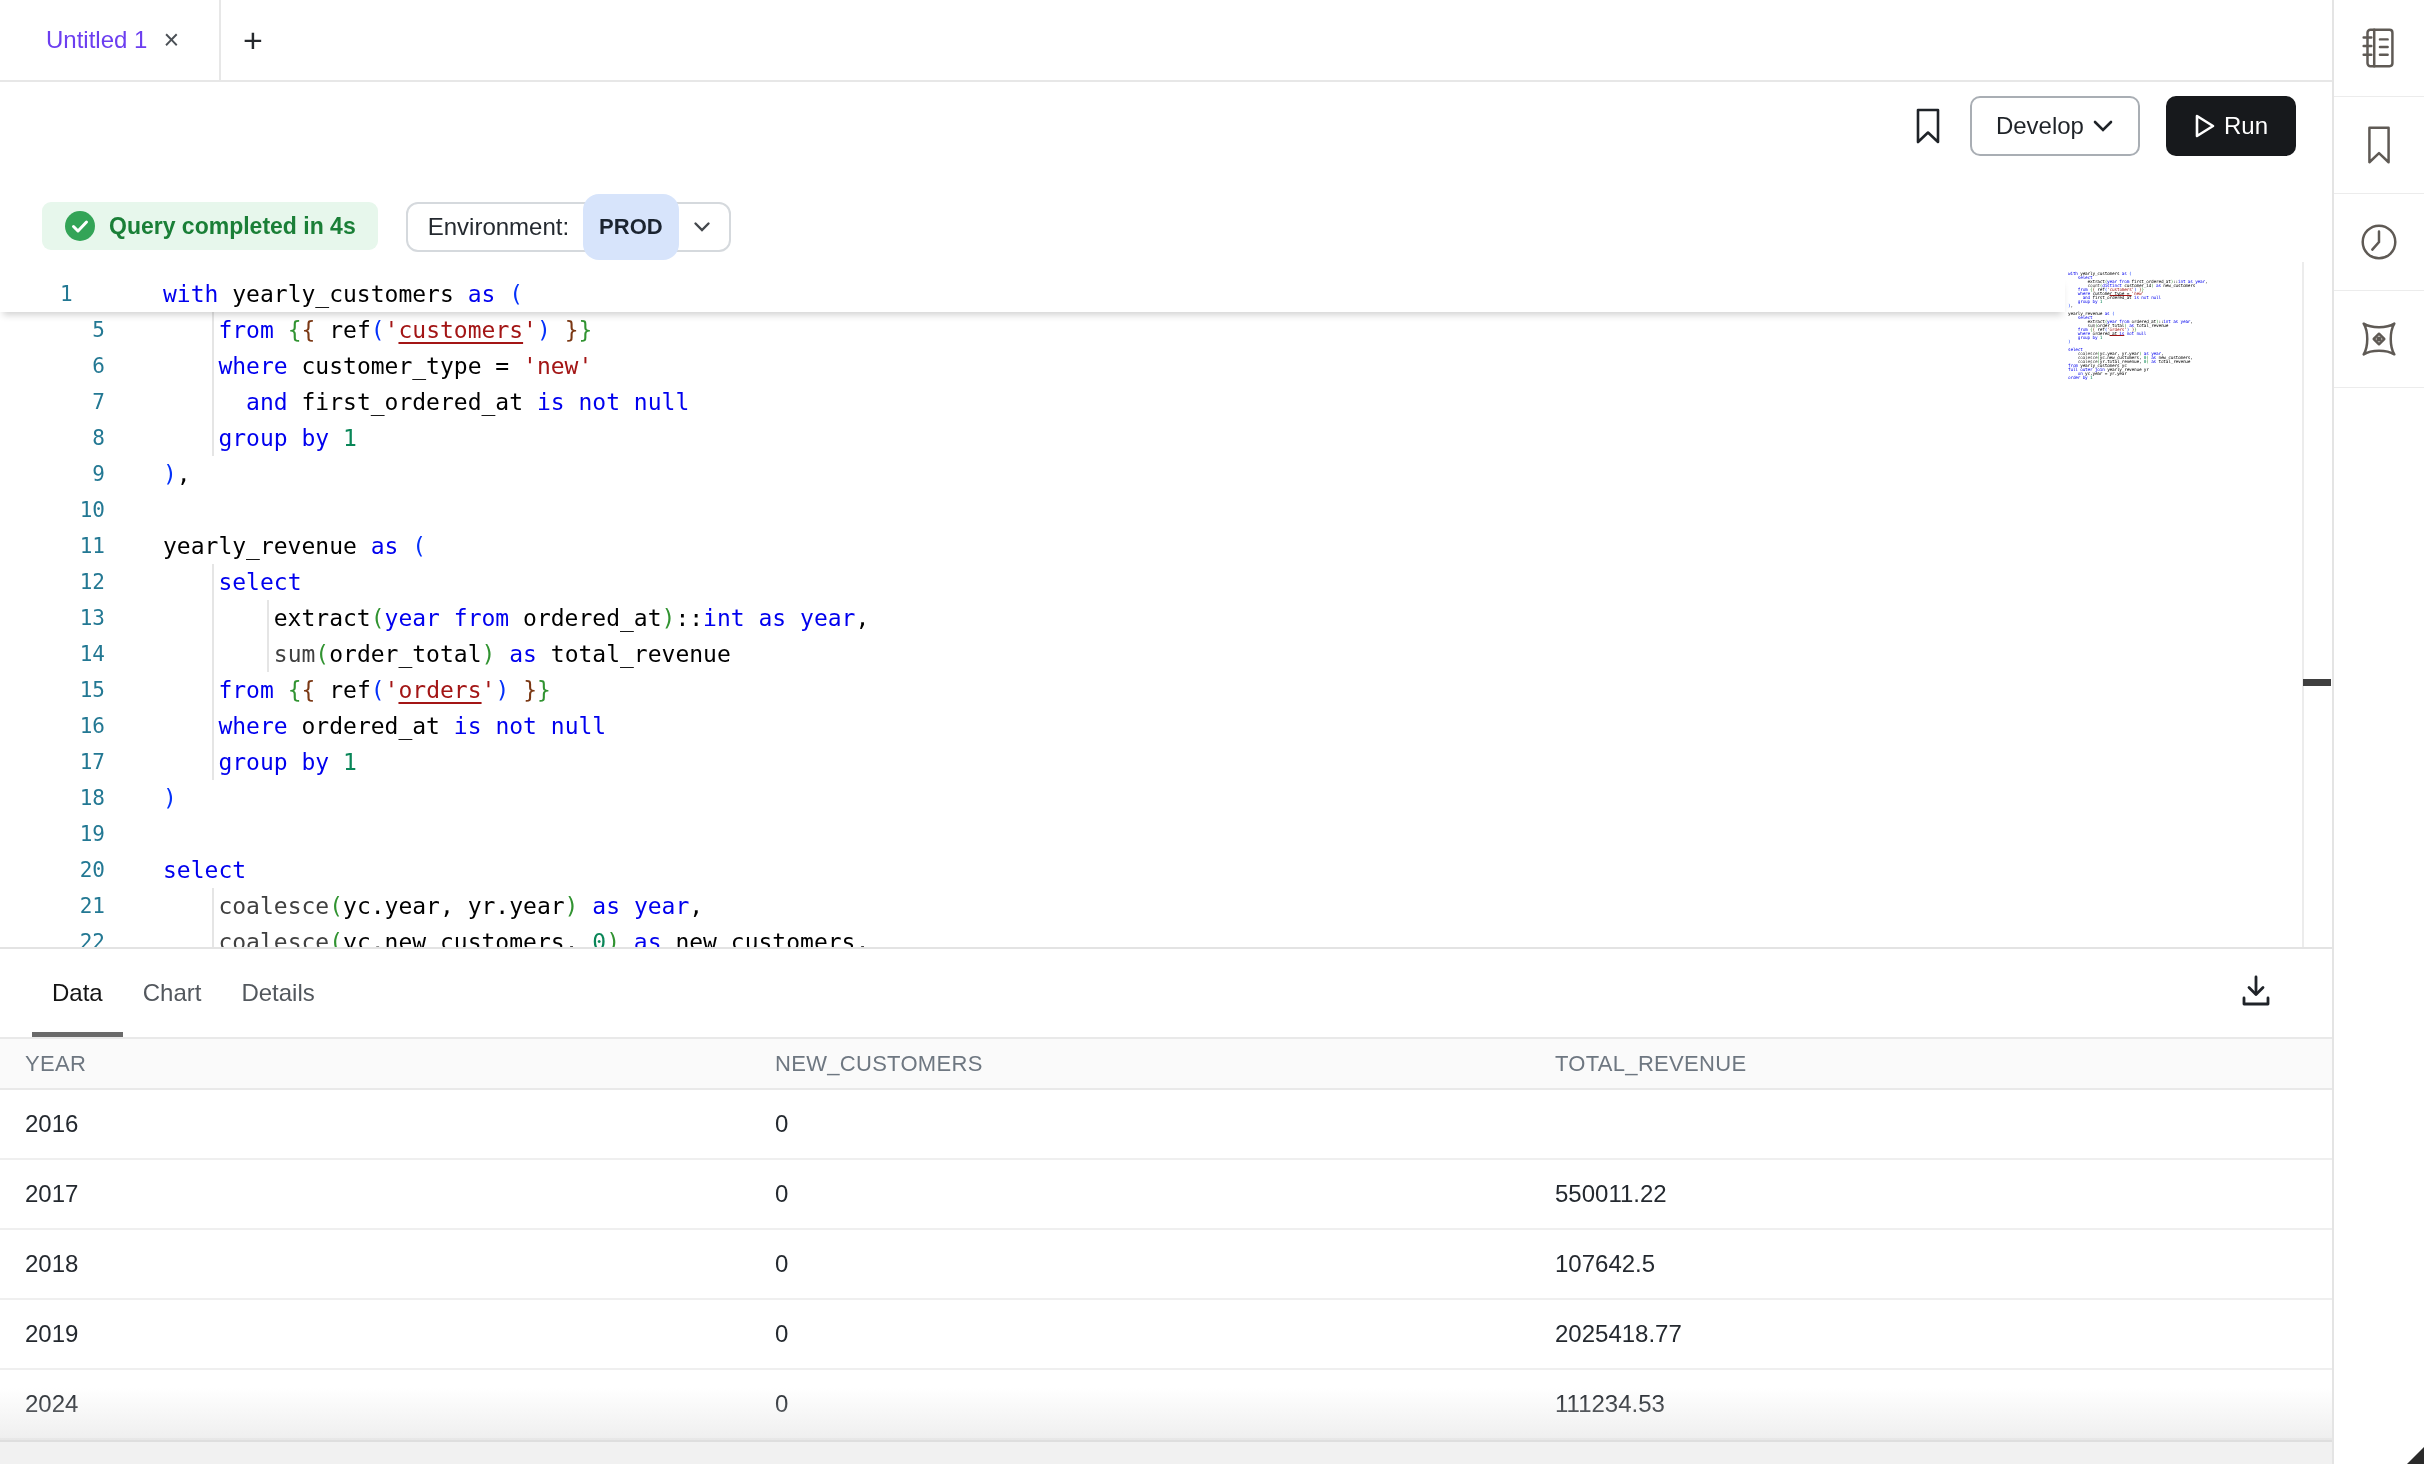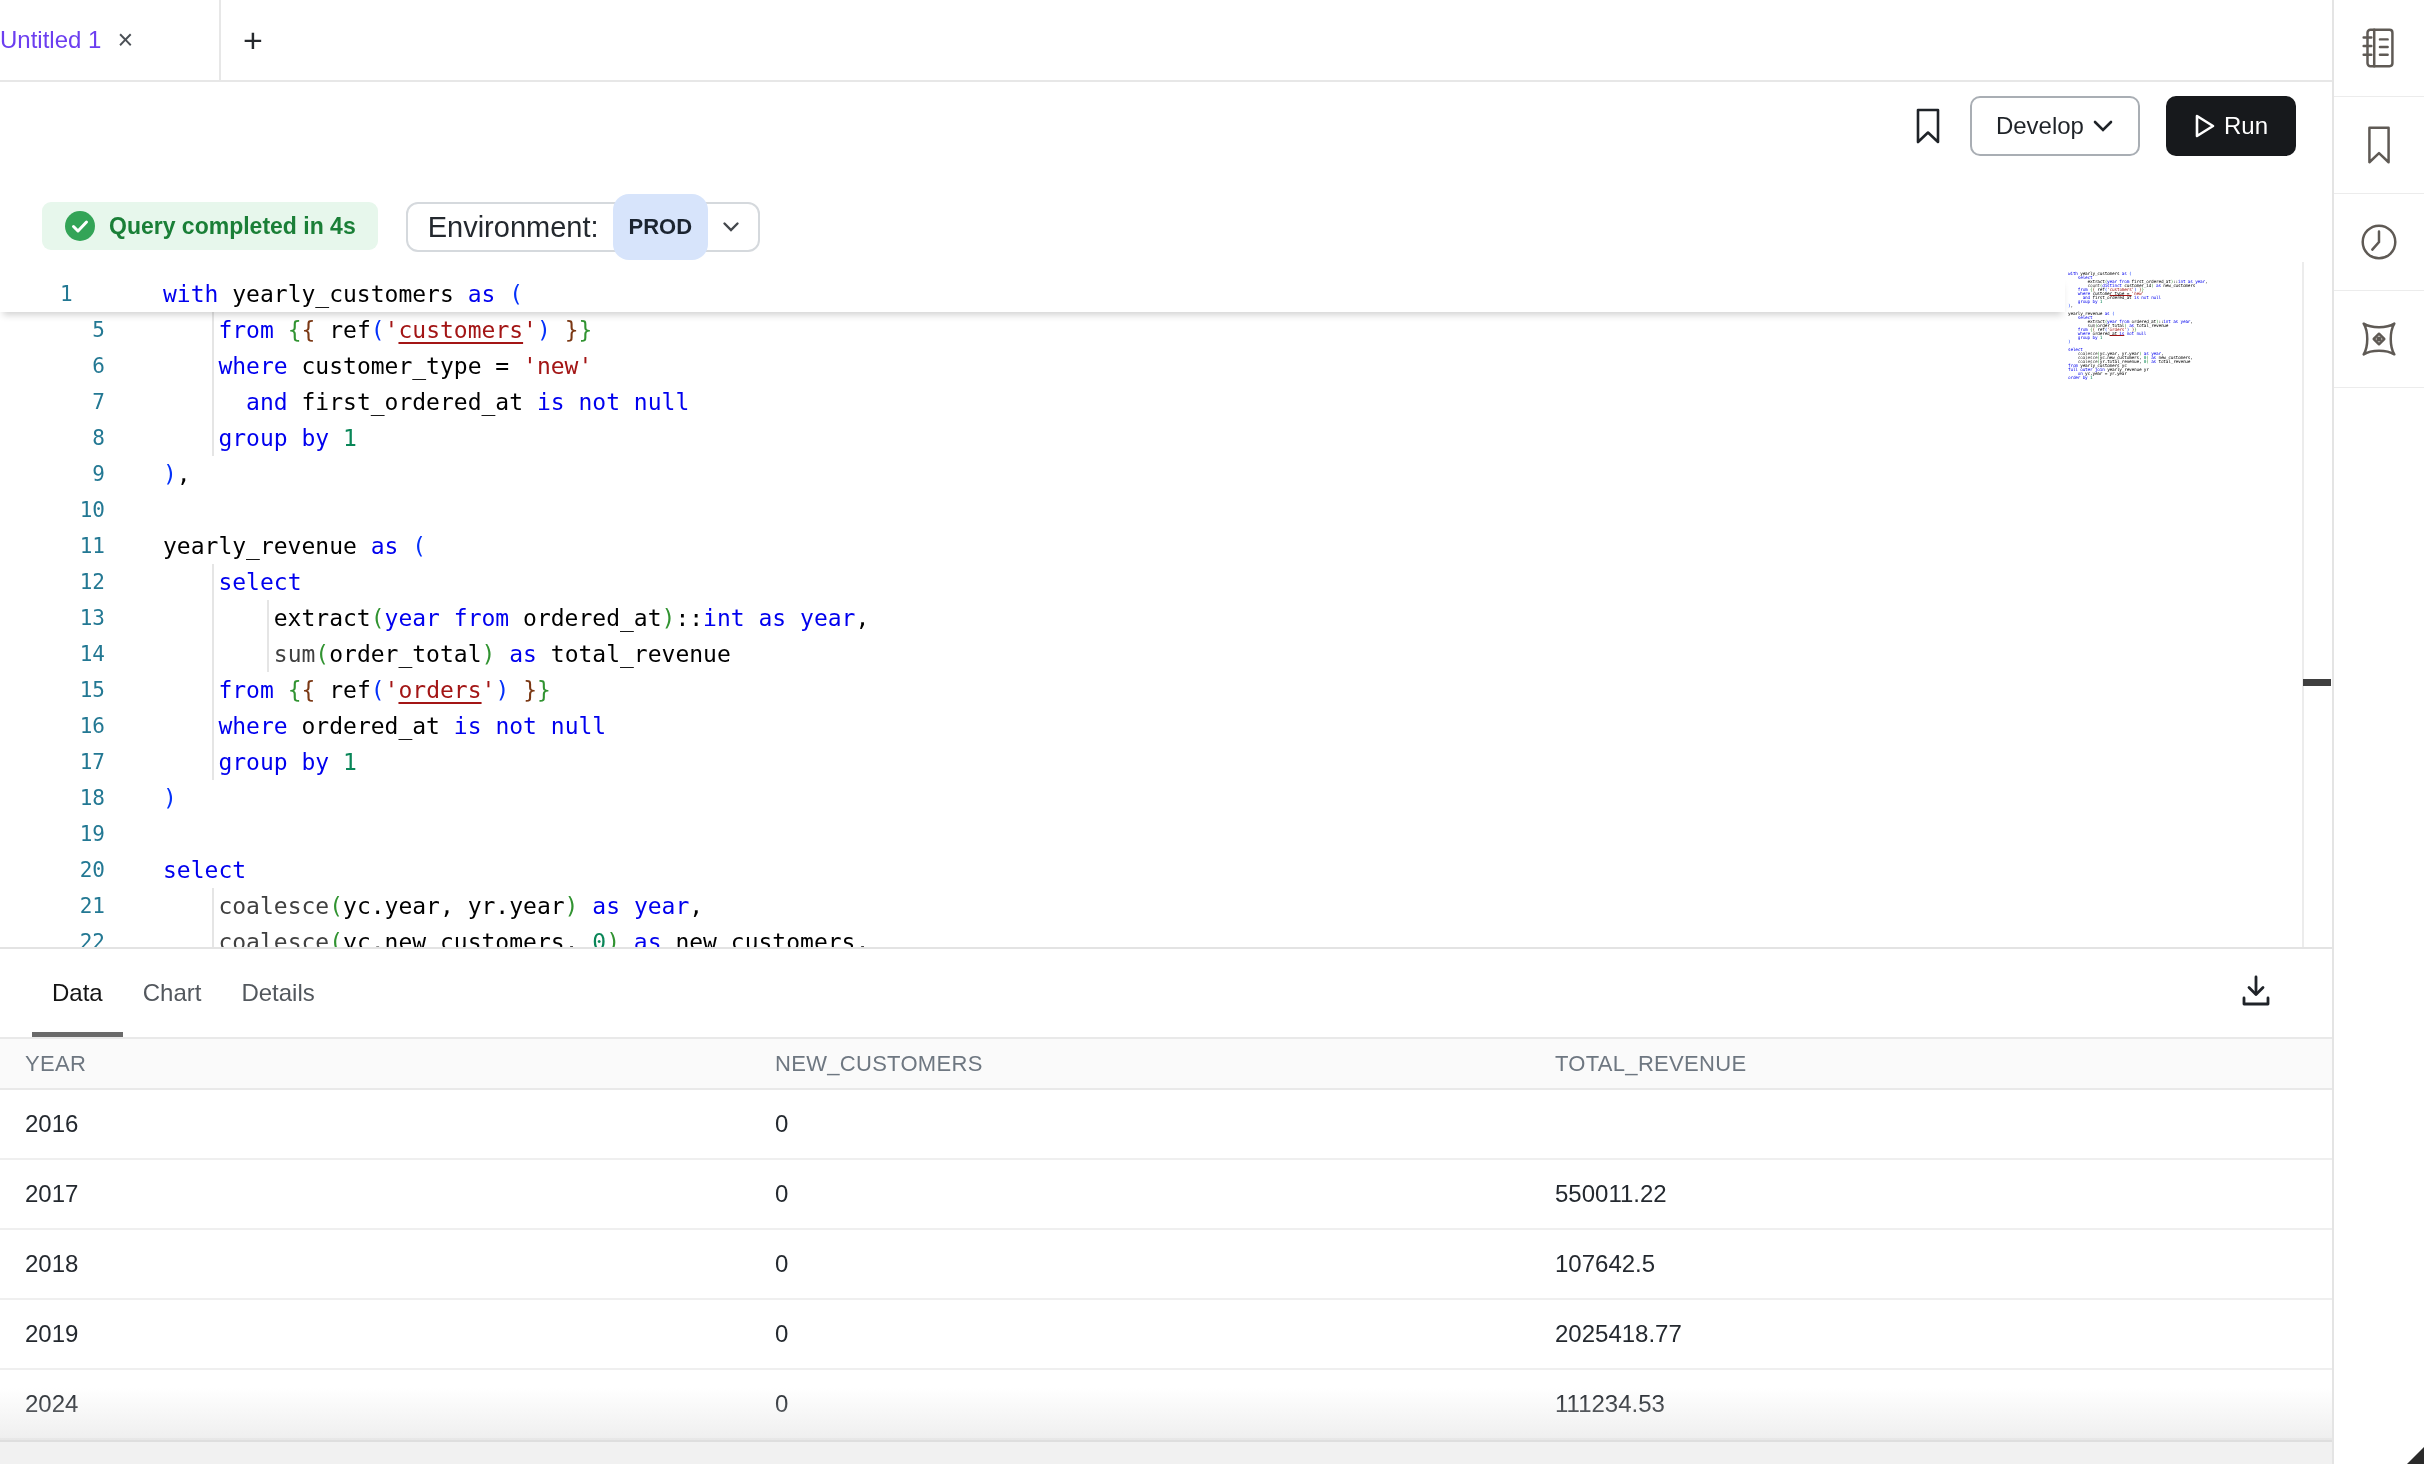--- a/index.html
+++ b/index.html
@@ -4,38 +4,38 @@
 <style>
   * { margin:0; padding:0; box-sizing:border-box; }
   html,body { width:2424px; height:1464px; overflow:hidden; background:#fff;
               font-family:"Liberation Sans", sans-serif; color:#1f2328; }
   .app { display:flex; width:2424px; height:1464px; }
   .main { width:2332px; flex:0 0 auto; position:relative; }
   .rightbar { flex:1; border-left:2px solid #e4e4e4; background:#fff; }
 
   
   .tabbar { height:82px; border-bottom:2px solid #e7e7e7; display:flex; align-items:stretch; }
-  .tab { width:221px; border-right:2px solid #e7e7e7; display:flex; align-items:center; cursor:pointer; }
+  .tab { width:221px; border-right:2px solid #e7e7e7; display:flex; align-items:center; padding-left:46px; cursor:pointer; }
   .tab-label { color:#6c3ef0; font-size:24px; }
   .tab-close { margin-left:16px; color:#4b5056; font-size:27px; line-height:1; cursor:pointer; }
   .newtab { display:flex; align-items:center; padding-left:22px; color:#26292d; font-size:34px; font-weight:300; cursor:pointer; }
 
   
   .toolbar { height:88px; display:flex; align-items:center; justify-content:flex-end; padding-right:36px; gap:26px; }
   .icon-btn { background:none; border:none; cursor:pointer; display:flex; align-items:center; }
   .btn { font-size:24px; display:flex; align-items:center; gap:8px; cursor:pointer; border-radius:10px; height:60px; }
   .btn-develop { background:#fff; border:2px solid #a9aeb4; color:#1f2328; padding:0 24px; }
   .btn-run { background:#17191c; border:none; color:#fff; padding:0 28px; font-weight:500; }
 
   
   .statusrow { height:92px; display:flex; align-items:flex-start; padding:32px 0 0 42px; gap:28px; }
   .pill-status { display:flex; align-items:center; gap:13px; background:#e7f7ec; border-radius:9px; height:48px; padding:0 22px; }
   .pill-status span { color:#1a7f37; font-size:23px; font-weight:600; }
   .env { display:flex; align-items:center; gap:14px; border:2px solid #d5d9dd; border-radius:12px; height:50px; padding:0 18px 0 20px; background:#fff; cursor:pointer; }
-  .env-label { font-size:29px; color:#24292f; }
+  .env-label { font-size:24px; color:#24292f; }
   .env-pill { background:#d7e4fb; border-radius:16px; padding:20px 16px; font-size:22px; font-weight:600; color:#1b2430; }
 
   
   .editor { height:685px; position:relative; overflow:hidden; padding-top:14px; }
   .cl { display:flex; height:36px; position:relative; }
   .ln { flex:0 0 105px; text-align:right; font:21px/36px "DejaVu Sans Mono", monospace; color:#237893; }
   .ct { margin-left:58px; font:23px/36px "DejaVu Sans Mono", monospace; white-space:pre; }
   .sticky { background:#fff; width:2065px; position:relative; z-index:2;
             box-shadow:0 6px 7px -3px rgba(0,0,0,0.18); }
   .sticky .ln { text-align:left; padding-left:60px; }

